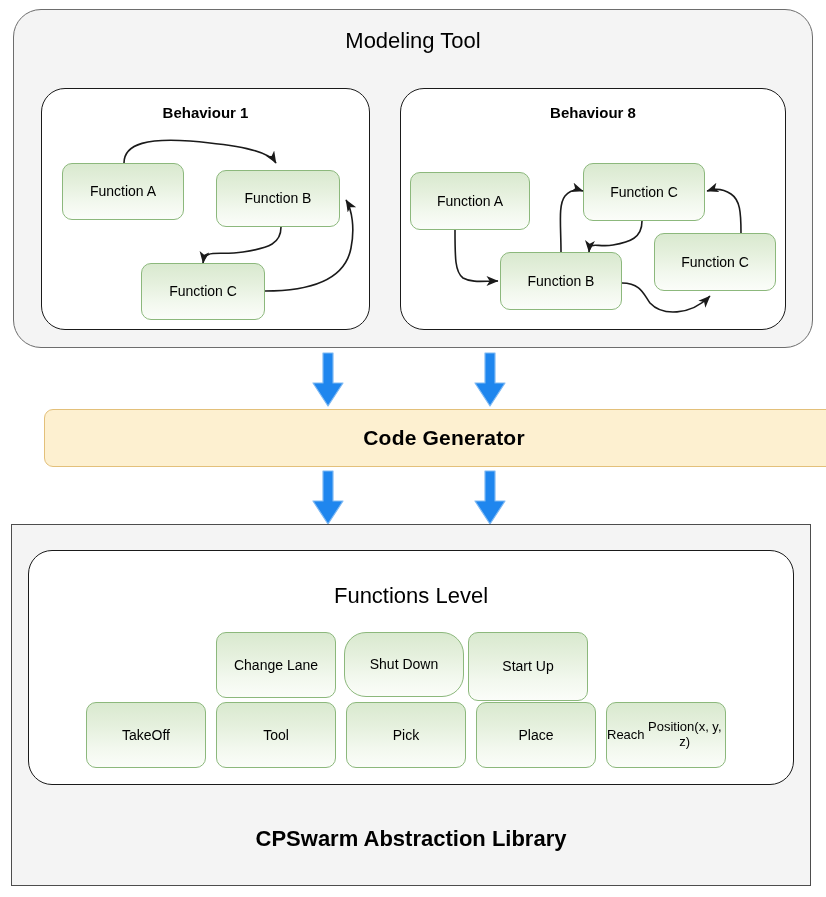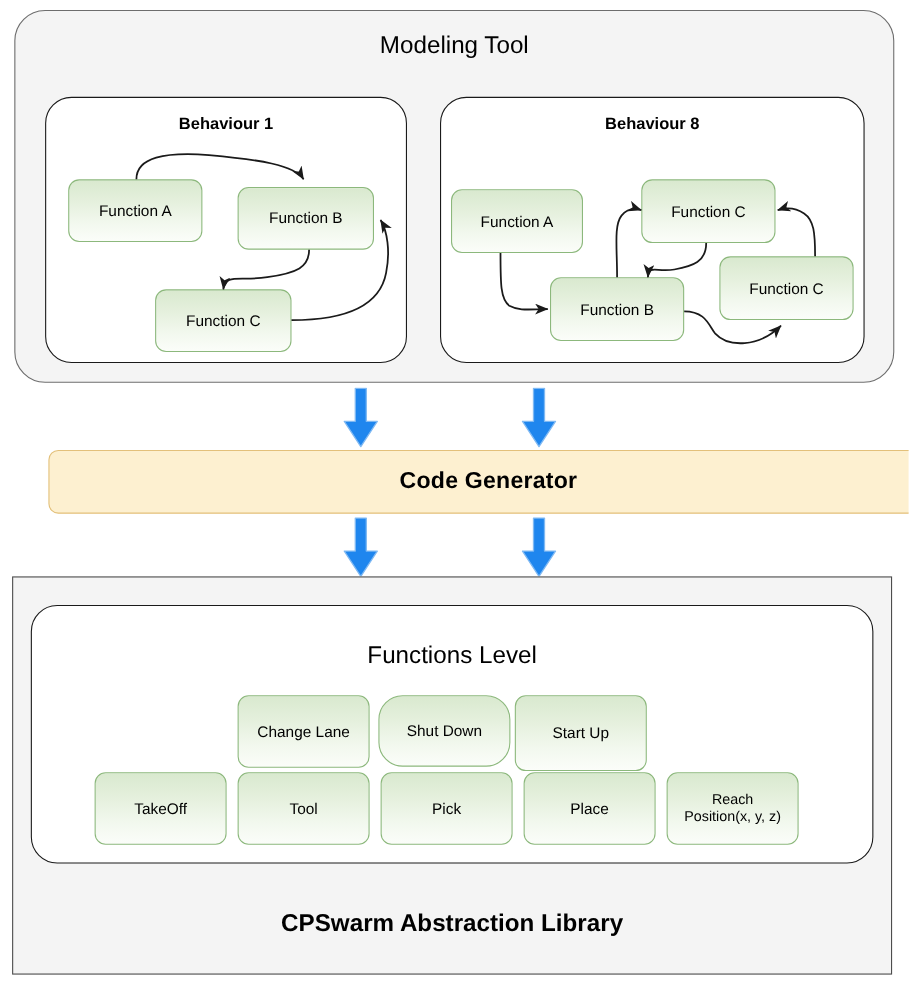--- a/index.html
+++ b/index.html
@@ -200,20 +200,20 @@
   <div class="title-plain" style="left:28px; top:585px; width:766px;">Functions Level</div>
 
   <div class="node" style="left:216px; top:632px; width:120px; height:66px;">Change Lane</div>
   <div class="node" style="left:344px; top:632px; width:120px; height:65px;border-radius:22px;">Shut Down</div>
   <div class="node" style="left:468px; top:632px; width:120px; height:69px;">Start Up</div>
 
   <div class="node" style="left:86px; top:702px; width:120px; height:66px;">TakeOff</div>
   <div class="node" style="left:216px; top:702px; width:120px; height:66px;">Tool</div>
   <div class="node" style="left:346px; top:702px; width:120px; height:66px;">Pick</div>
   <div class="node" style="left:476px; top:702px; width:120px; height:66px;">Place</div>
-  <div class="node small" style="left:606px; top:702px; width:120px; height:66px; flex-direction:column;">
+  <div class="node small" style="left:606px; top:702px; width:120px; height:66px; flex-direction:row;">
     <span>Reach</span>
     <span>Position(x, y, z)</span>
   </div>
 
   <div class="title-big-bold" style="left:11px; top:828px; width:800px;">CPSwarm Abstraction Library</div>
 
 </div>
 
 </body></html>

